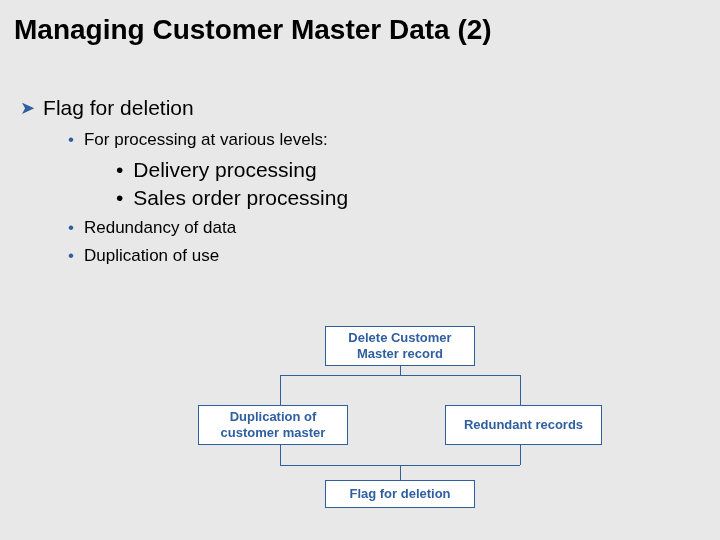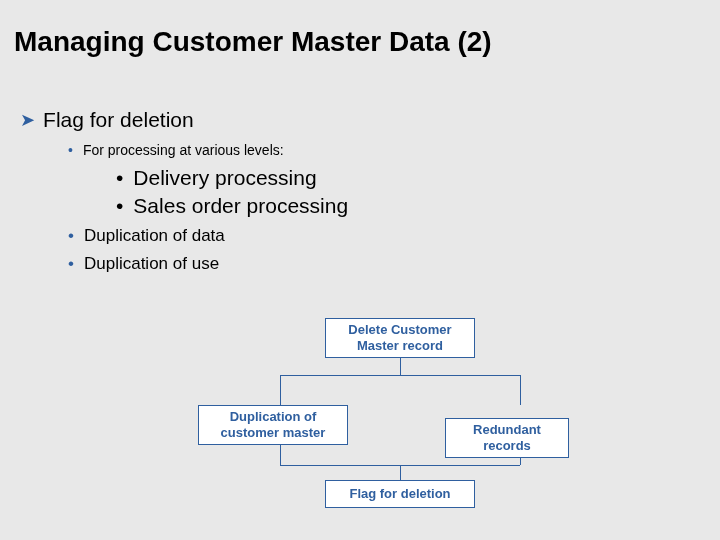--- a/index.html
+++ b/index.html
@@ -8,42 +8,42 @@
     height: 540px;
     background: #e8e8e8;
     font-family: Arial, Helvetica, sans-serif;
     position: relative;
     overflow: hidden;
   }
   .title {
     font-size: 28px;
     font-weight: bold;
     color: #000;
-    padding: 26px 14px 0 14px;
+    padding: 14px 14px 0 14px;
   }
   .content {
     padding: 50px 20px 0 20px;
   }
   .arrow-item {
     display: flex;
     align-items: baseline;
     font-size: 21px;
     color: #000;
     margin-bottom: 10px;
   }
   .arrow-item .arrow-icon {
     color: #2f5f9f;
     margin-right: 8px;
     font-size: 18px;
     position: relative;
     top: -1px;
   }
   .sub1 {
     margin-left: 48px;
-    font-size: 14px;
+    font-size: 17px;
     color: #000;
     margin-bottom: 8px;
   }
   .sub1 .dot {
     color: #2f5f9f;
     margin-right: 10px;
   }
   .sub2 {
     margin-left: 96px;
     font-size: 21px;
@@ -80,27 +80,27 @@
     font-size: 13px;
     font-weight: bold;
     color: #2f5f9f;
     display: flex;
     align-items: center;
     justify-content: center;
     padding: 4px;
     line-height: 1.2;
   }
   .box-top {
-    left: 145px; top: 8px; width: 150px; height: 40px;
+    left: 145px; top: 16px; width: 150px; height: 40px;
   }
   .box-left {
     left: 18px; top: 95px; width: 150px; height: 40px;
   }
   .box-right {
-    left: 265px; top: 95px; width: 124px; height: 40px; margin-top: 13px;
+    left: 265px; top: 95px; width: 157px; height: 40px;
   }
   .box-bottom {
     left: 145px; top: 170px; width: 150px; height: 28px;
   }
   .hline {
     position: absolute;
     background: #2f5f9f;
     height: 1px;
   }
   .vline {
@@ -132,21 +132,21 @@
   <div class="sub1">
     <span class="dot">•</span><span>For processing at various levels:</span>
   </div>
   <div class="sub2">
     <span class="dot">•</span><span>Delivery processing</span>
   </div>
   <div class="sub2">
     <span class="dot">•</span><span>Sales order processing</span>
   </div>
   <div class="sub1b">
-    <span class="dot">•</span><span>Duplication of data</span>
+    <span class="dot">•</span><span>Redundancy of data</span>
   </div>
   <div class="sub1b">
     <span class="dot">•</span><span>Duplication of use</span>
   </div>
 </div>
 
 <div class="diagram">
   <div class="vline v1"></div>
   <div class="hline h1"></div>
   <div class="vline v2"></div>

